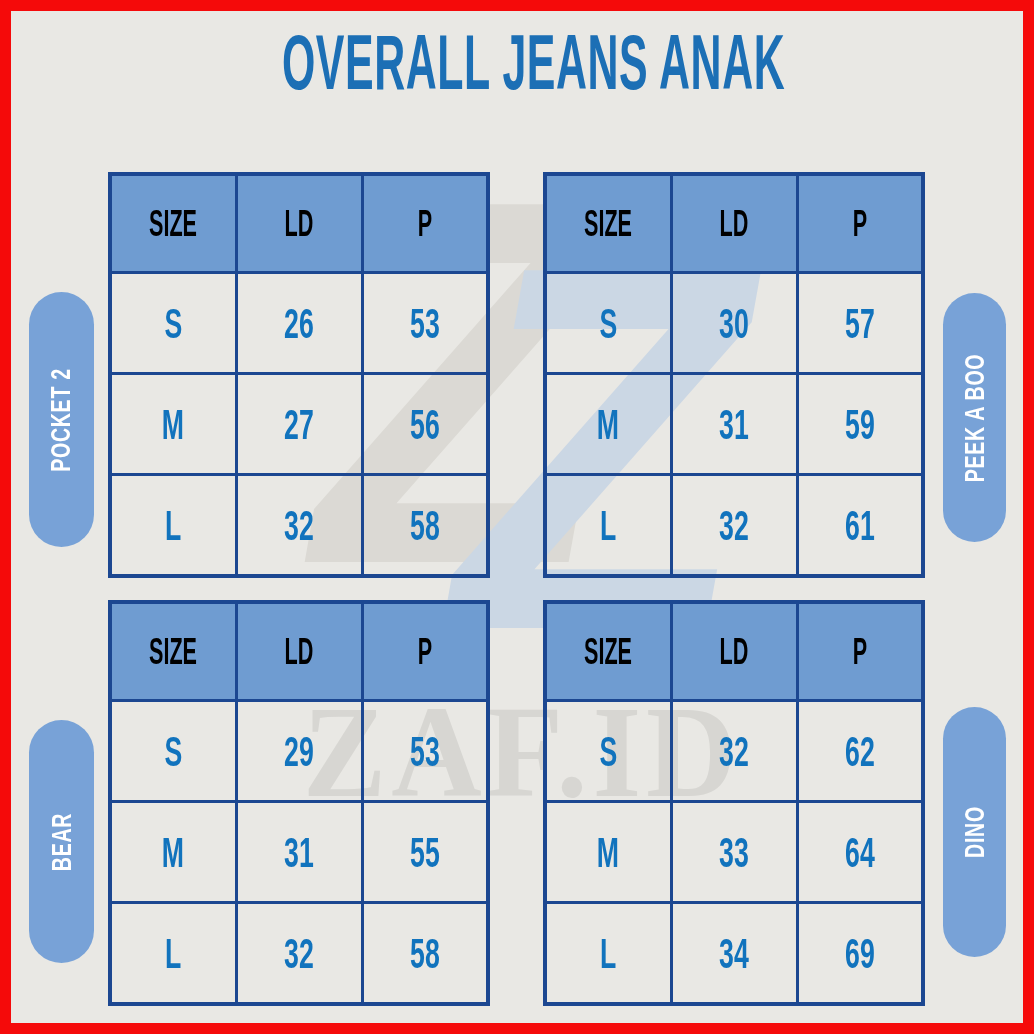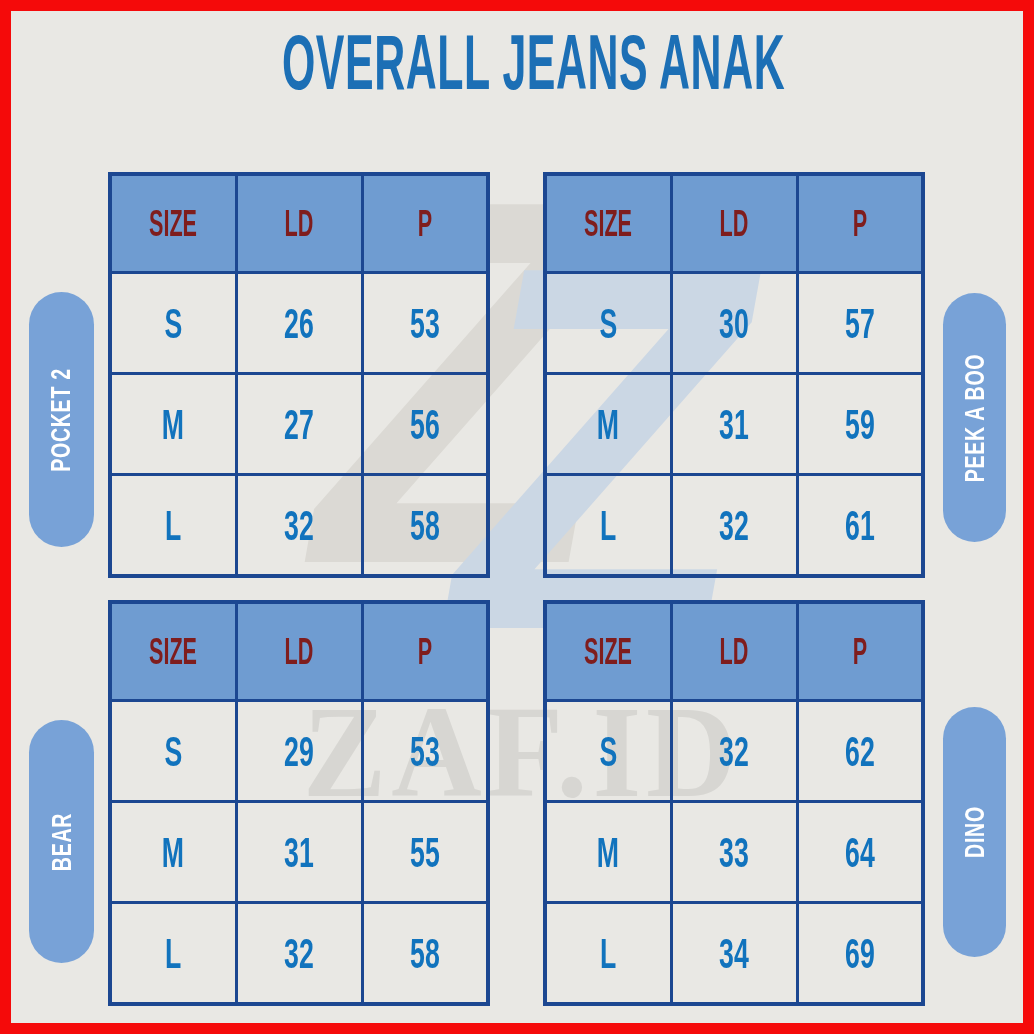--- a/index.html
+++ b/index.html
@@ -22,21 +22,21 @@
   .title .line{line-height:73px;height:73px;}
   .title .cnd{display:inline-block;white-space:nowrap;transform:scaleX(0.55);transform-origin:center;font-size:78px;letter-spacing:1px;}
   
   table.size-table{
     position:absolute;width:382px;border-collapse:collapse;z-index:1;table-layout:fixed;
     border:4px solid #1c4791;background:transparent;
   }
   table.size-table th,table.size-table td{
     border:3px solid #1c4791;text-align:center;vertical-align:middle;padding:0;
   }
-  table.size-table th{background:#6f9cd1;color:#7f1d1d;height:95px;}
+  table.size-table th{background:#6f9cd1;color:#000000;height:95px;}
   table.size-table td{color:#1173bd;height:98px;background:transparent;}
   .hcnd{display:inline-block;white-space:nowrap;font-size:36px;font-weight:bold;transform:scaleX(0.60);transform-origin:center;}
   .ccnd{display:inline-block;white-space:nowrap;font-size:43px;font-weight:bold;transform:scaleX(0.62);transform-origin:center;}
   #table-pocket2{left:108px;top:172px;}
   #table-peekaboo{left:543px;top:172px;}
   #table-bear{left:108px;top:600px;}
   #table-dino{left:543px;top:600px;}
   
   .pill{
     position:absolute;background:#78a2d7;border-radius:40px;z-index:1;

